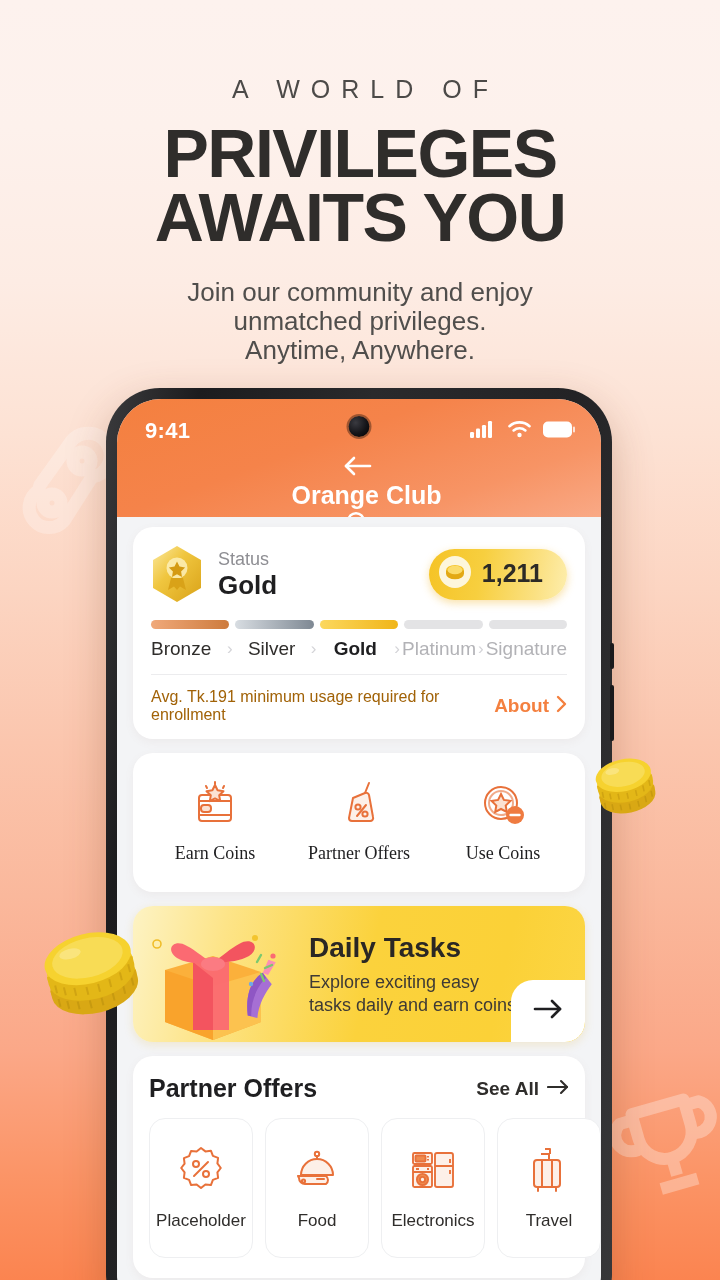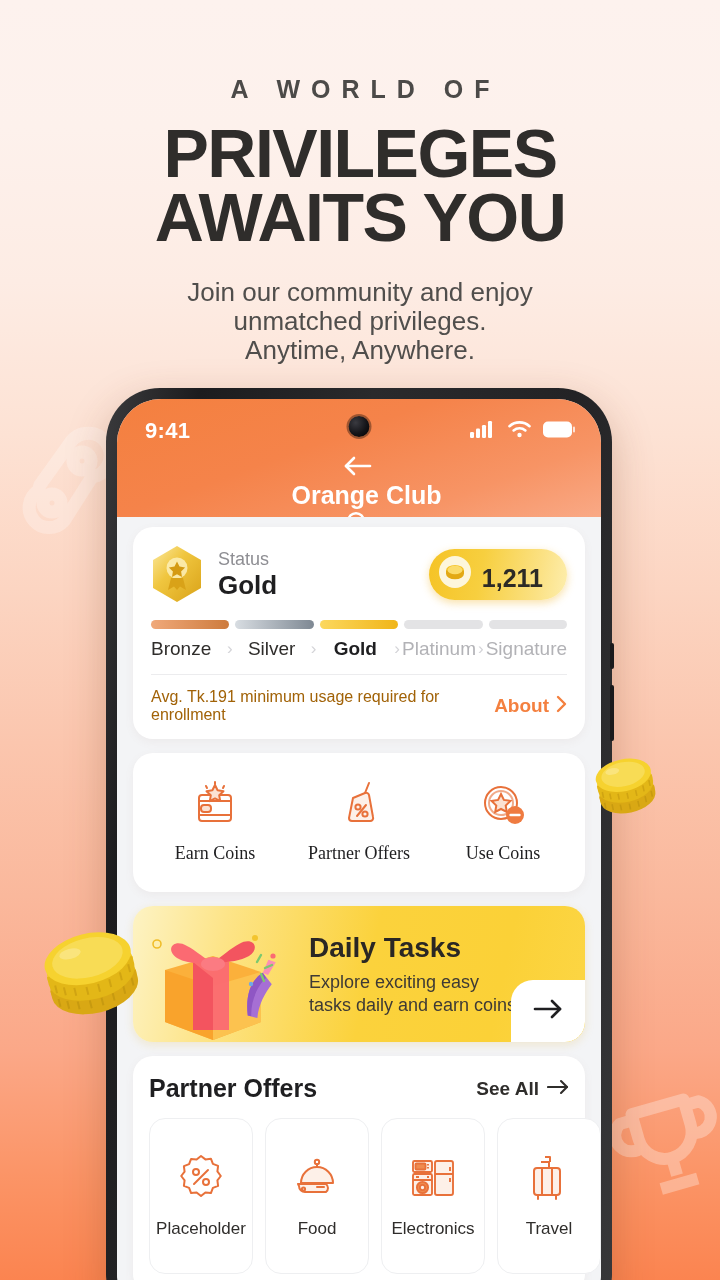--- a/index.html
+++ b/index.html
@@ -20,21 +20,21 @@
   .wm-tag { left: 8px; top: 425px; }
   .wm-trophy { left: 612px; top: 1085px; }
 
   
   .hero { position: absolute; left: 0; top: 0; width: 720px; text-align: center; }
   .hero-eyebrow {
     margin-top: 75px;
     font-size: 25px;
     letter-spacing: 11px;
     color: #4c4a48;
-    font-weight: 700;
+    font-weight: 400;
     text-indent: 11px;
   }
   .hero-title {
     margin-top: 18px;
     font-size: 68px;
     line-height: 62px;
     font-weight: 800;
     letter-spacing: -1.5px;
     color: #2f2d2b;
   }
@@ -116,21 +116,21 @@
   }
 
   
   .status-card { padding: 18px 18px 0; margin-bottom: 14px; }
   .sc-top { display: flex; align-items: center; }
   .hex-badge { width: 52px; height: 58px; flex: 0 0 auto; }
   .sc-labels { margin-left: 15px; flex: 1; }
   .sc-status-word { font-size: 18px; color: #8e8e93; line-height: 22px; }
   .sc-tier { font-size: 26px; font-weight: 700; color: #1f1f21; line-height: 30px; }
   .coin-pill {
-    display: flex; align-items: flex-end; gap: 10px;
+    display: flex; align-items: center; gap: 10px;
     padding: 6px 24px 7px 9px;
     border-radius: 26px;
     background: linear-gradient(100deg,#f5c325 0%,#f7cf3f 38%,#fbe183 78%,#fdeeae 100%);
     box-shadow: 0 3px 9px rgba(240,180,40,.4);
   }
   .coin-pill-value { font-size: 25px; font-weight: 700; color: #2c2a26; }
   .tier-bars { display: flex; gap: 6px; margin-top: 17px; }
   .tier-bars > div { flex: 1; height: 9px; border-radius: 5px; }
   .tier-row { display: flex; align-items: center; margin-top: 9px; }
   .tier-name { flex: 1; text-align: center; font-size: 19px; }
@@ -179,21 +179,21 @@
     display: flex; align-items: center; justify-content: center;
   }
 
   
   .offers-card { padding: 18px 16px 20px; margin-bottom: 14px; }
   .offers-head { display: flex; align-items: center; justify-content: space-between; margin-bottom: 15px; }
   .offers-title { font-size: 25px; font-weight: 700; color: #1f1f21; }
   .offers-seeall { display: flex; align-items: center; gap: 8px; font-size: 19px; font-weight: 700; color: #2f2d2b; }
   .offers-row { display: flex; gap: 12px; }
   .offer-tile {
-    flex: 0 0 104px; height: 156px;
+    flex: 0 0 104px; height: 140px;
     background: #fff; border: 1px solid #eeeff1; border-radius: 16px;
     display: flex; flex-direction: column; align-items: center; justify-content: center; gap: 12px;
     overflow: hidden;
   }
   .offer-label { font-size: 17px; color: #2f2d2b; white-space: nowrap; }
 
   
   .coin-stack { position: absolute; pointer-events: none; }
   .coin-left  { left: 40px; top: 924px; }
   .coin-right { left: 592px; top: 755px; }

